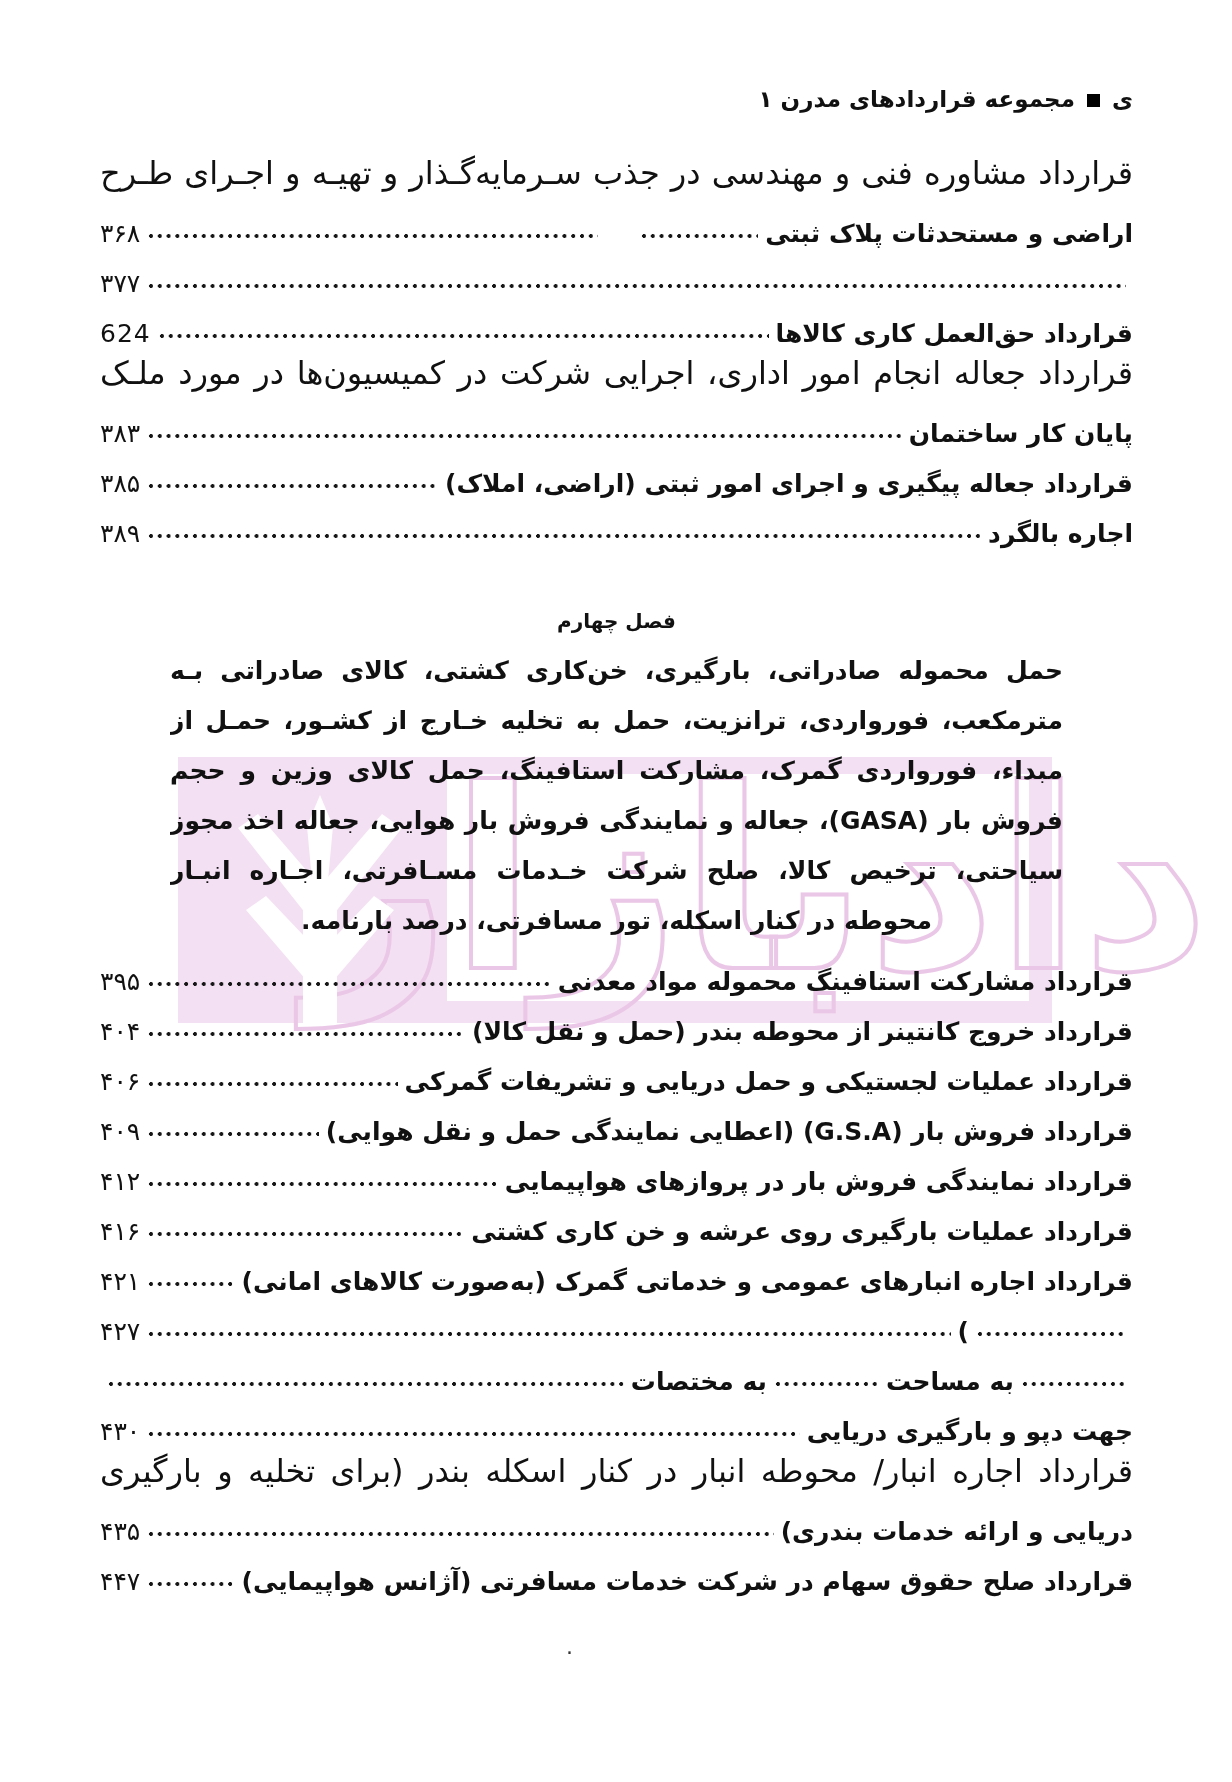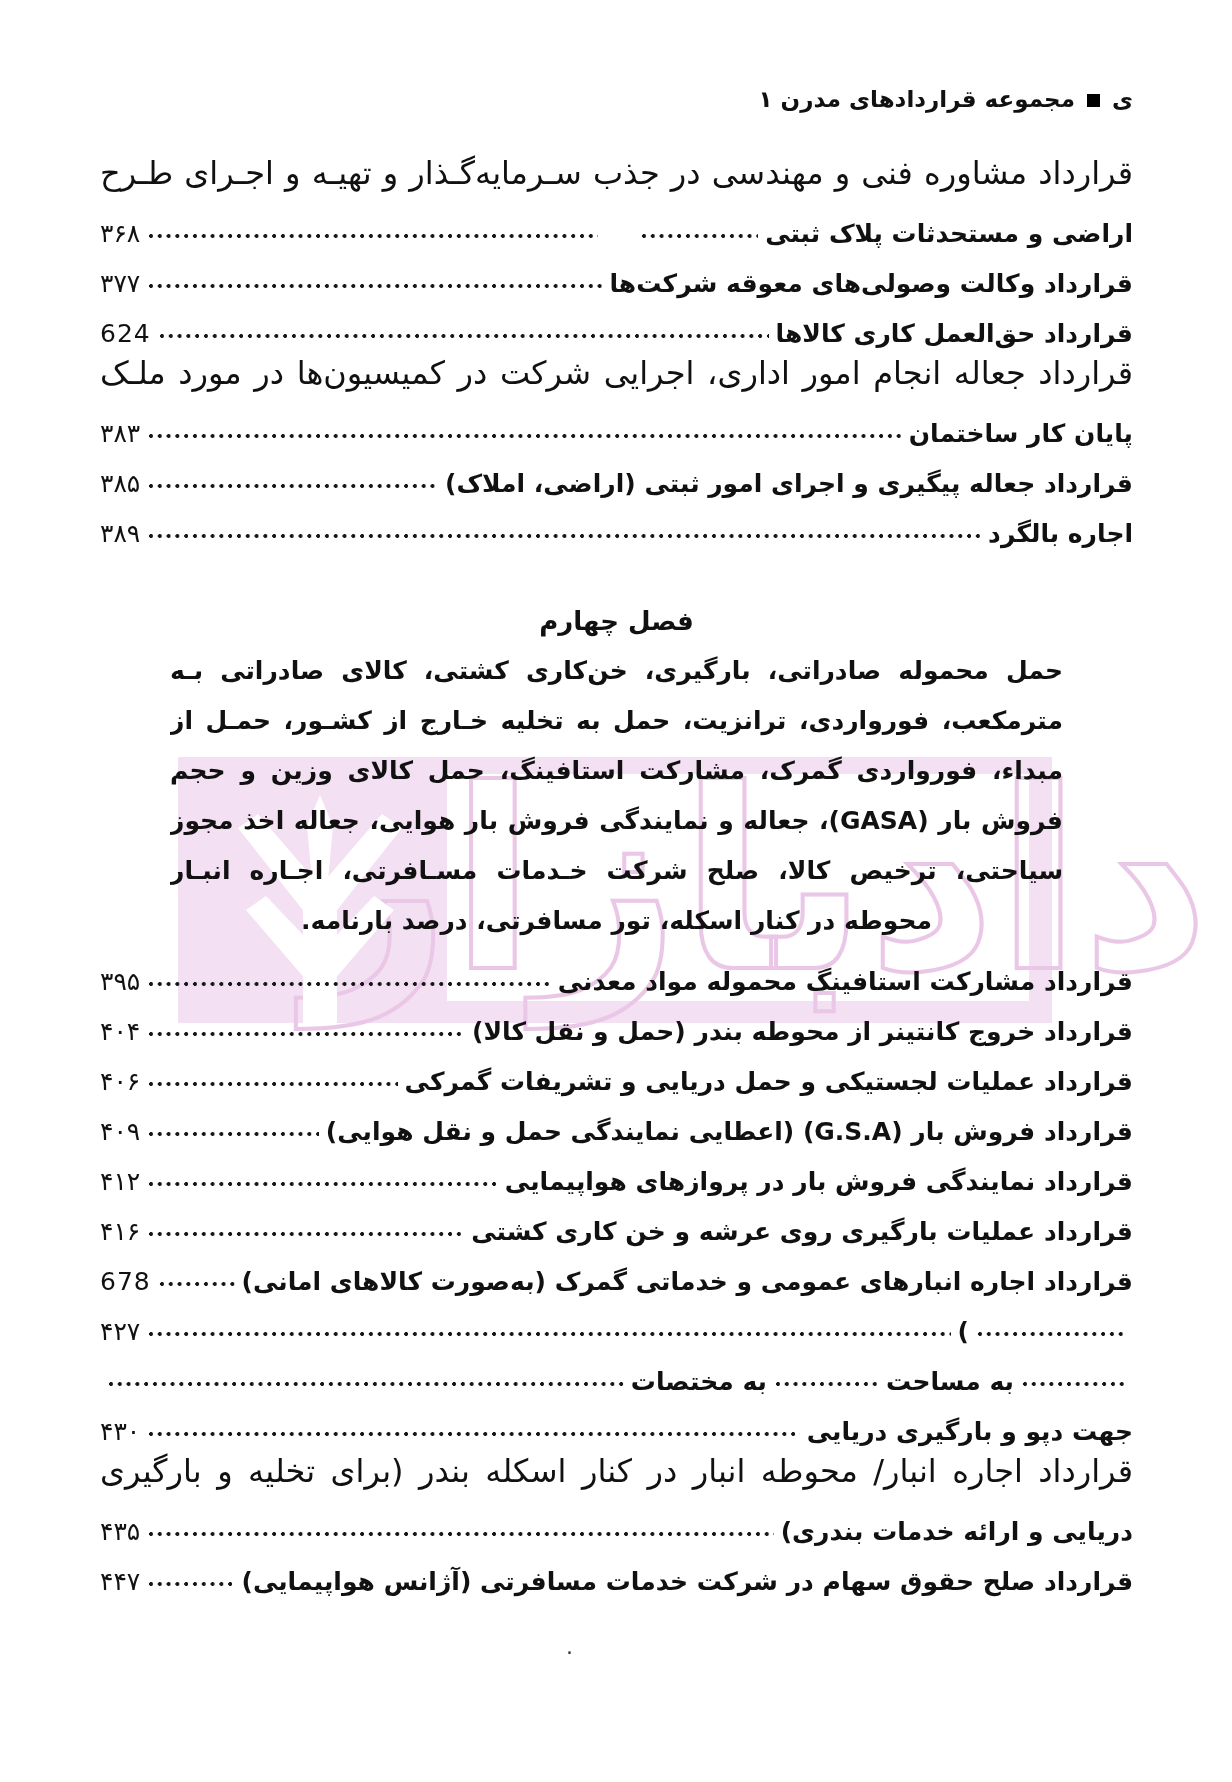--- a/index.html
+++ b/index.html
@@ -35,21 +35,21 @@
   .gap { flex:0 0 auto; height:1px; align-self:flex-end; }
 
   .just-line {
     height:50px; line-height:50px; font-size:32px;
     text-align:justify; text-align-last:justify;
     white-space:normal; overflow:hidden;
   }
 
   .chapter-title {
     margin-top:48px; height:50px; line-height:50px;
-    text-align:center; font-weight:bold; font-size:26px;
+    text-align:center; font-weight:bold; font-size:20px;
   }
   .desc { margin:0 70px; font-weight:bold; font-size:25px; }
   .desc-line {
     height:50px; line-height:50px;
     text-align:justify; text-align-last:justify;
     overflow:hidden;
   }
   .desc-line.center { text-align-last:center; }
 
   .footer-mark {
@@ -87,21 +87,20 @@
     <div class="toc" id="toc-top">
         <div class="just-line">قرارداد مشاوره فنی و مهندسی در جذب سـرمایه‌گـذار و تهیـه و اجـرای طـرح گردشـگری در</div>
         <div class="toc-line">
           <span class="toc-text">اراضی و مستحدثات پلاک ثبتی</span>
           <div class="leader fixed" style="width: 118px;"></div>
           <div class="gap" style="width: 28px;"></div>
           <div class="leader"></div>
           <span class="page-num">۳۶۸</span>
         </div>
         <div class="toc-line">
-          <span class="toc-text">قرارداد وکالت وصولی‌های معوقه شرکت‌ها</span>
           <div class="leader"></div>
           <span class="page-num">۳۷۷</span>
         </div>
         <div class="toc-line">
           <span class="toc-text">قرارداد حق‌العمل کاری کالاها</span>
           <div class="leader"></div>
           <span class="page-num">624</span>
         </div>
         <div class="just-line">قرارداد جعاله انجام امور اداری، اجرایی شرکت در کمیسیون‌ها در مورد ملـک بـه منظـور اخـذ</div>
         <div class="toc-line">
@@ -159,21 +158,21 @@
           <span class="page-num">۴۱۲</span>
         </div>
         <div class="toc-line">
           <span class="toc-text">قرارداد عملیات بارگیری روی عرشه و خن کاری کشتی</span>
           <div class="leader"></div>
           <span class="page-num">۴۱۶</span>
         </div>
         <div class="toc-line">
           <span class="toc-text">قرارداد اجاره انبارهای عمومی و خدماتی گمرک (به‌صورت کالاهای امانی)</span>
           <div class="leader"></div>
-          <span class="page-num">678</span>
+          <span class="page-num">۴۲۱</span>
         </div>
         <div class="toc-line">
           <div class="leader fixed" style="width: 150px;"></div>
           <span class="toc-text">)</span>
           <div class="leader"></div>
           <span class="page-num">۴۲۷</span>
         </div>
         <div class="toc-line">
           <div class="leader fixed" style="width: 105px;"></div>
           <span class="toc-text">به مساحت</span>

